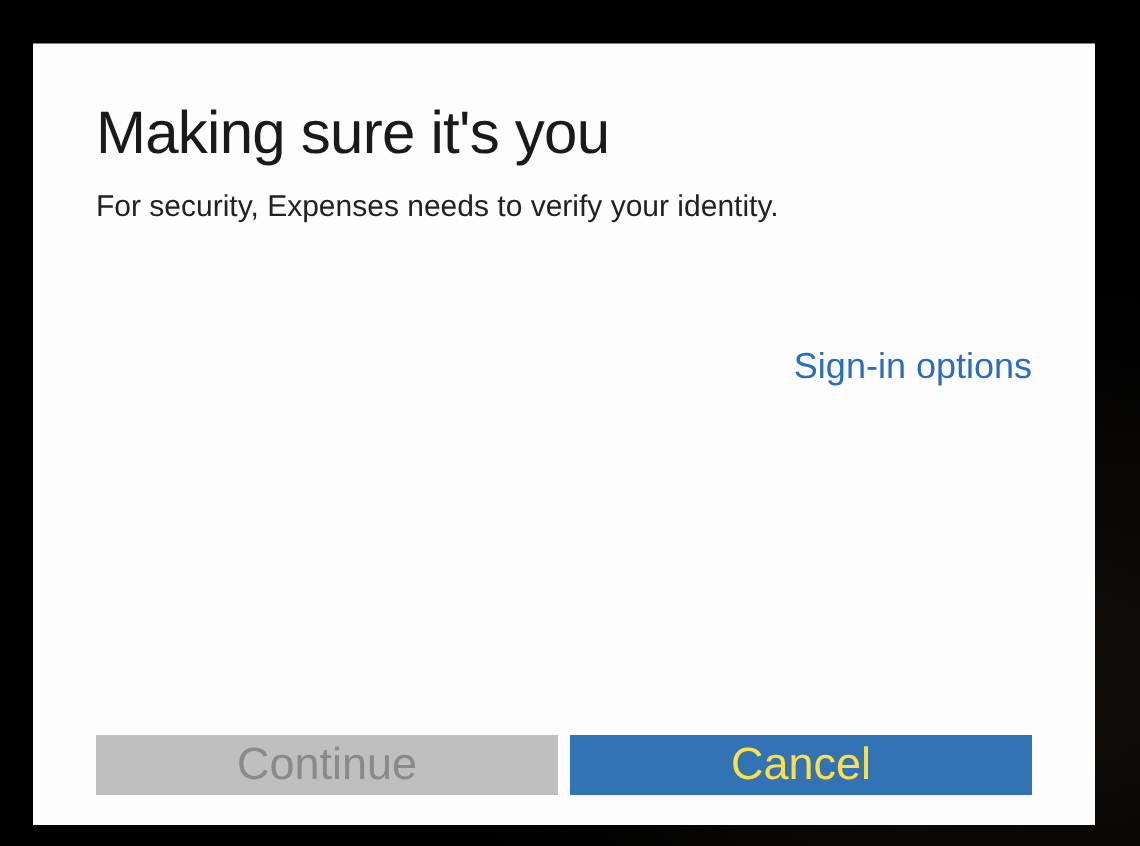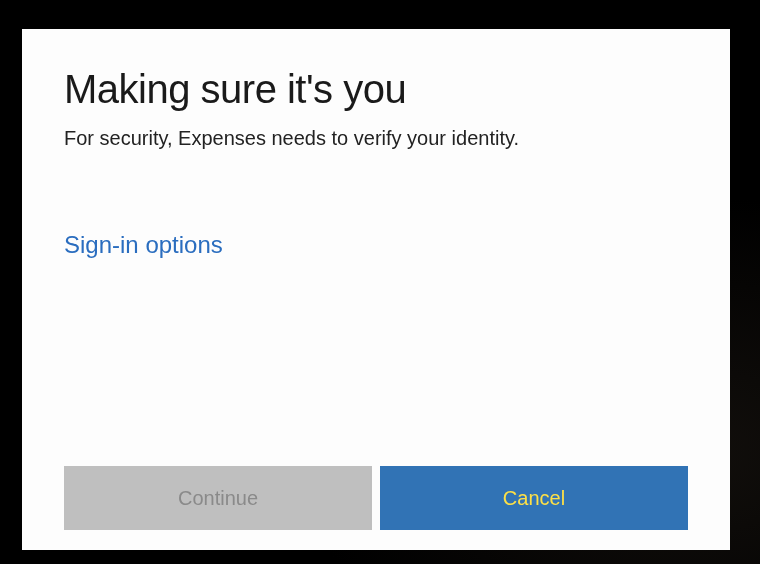--- a/index.html
+++ b/index.html
@@ -57,33 +57,34 @@
       color: #222;
     }
     .signin-link {
       display: inline-block;
       font-size: 24px;
       color: #2a6dbf;
       margin-top: 80px;
       cursor: pointer;
       text-decoration: none;
       font-weight: 400;
+      text-align: right;
     }
     .spacer {
       flex: 1;
     }
     .button-row {
       display: flex;
       gap: 8px;
       margin-top: 10px;
     }
     .btn {
       flex: 1;
-      height: 64px;
-      font-size: 20px;
+      height: 40px;
+      font-size: 30px;
       font-family: inherit;
       border: none;
       cursor: pointer;
       display: flex;
       align-items: center;
       justify-content: center;
     }
     .btn-continue {
       background: #bfbfbf;
       color: #8a8a8a;

